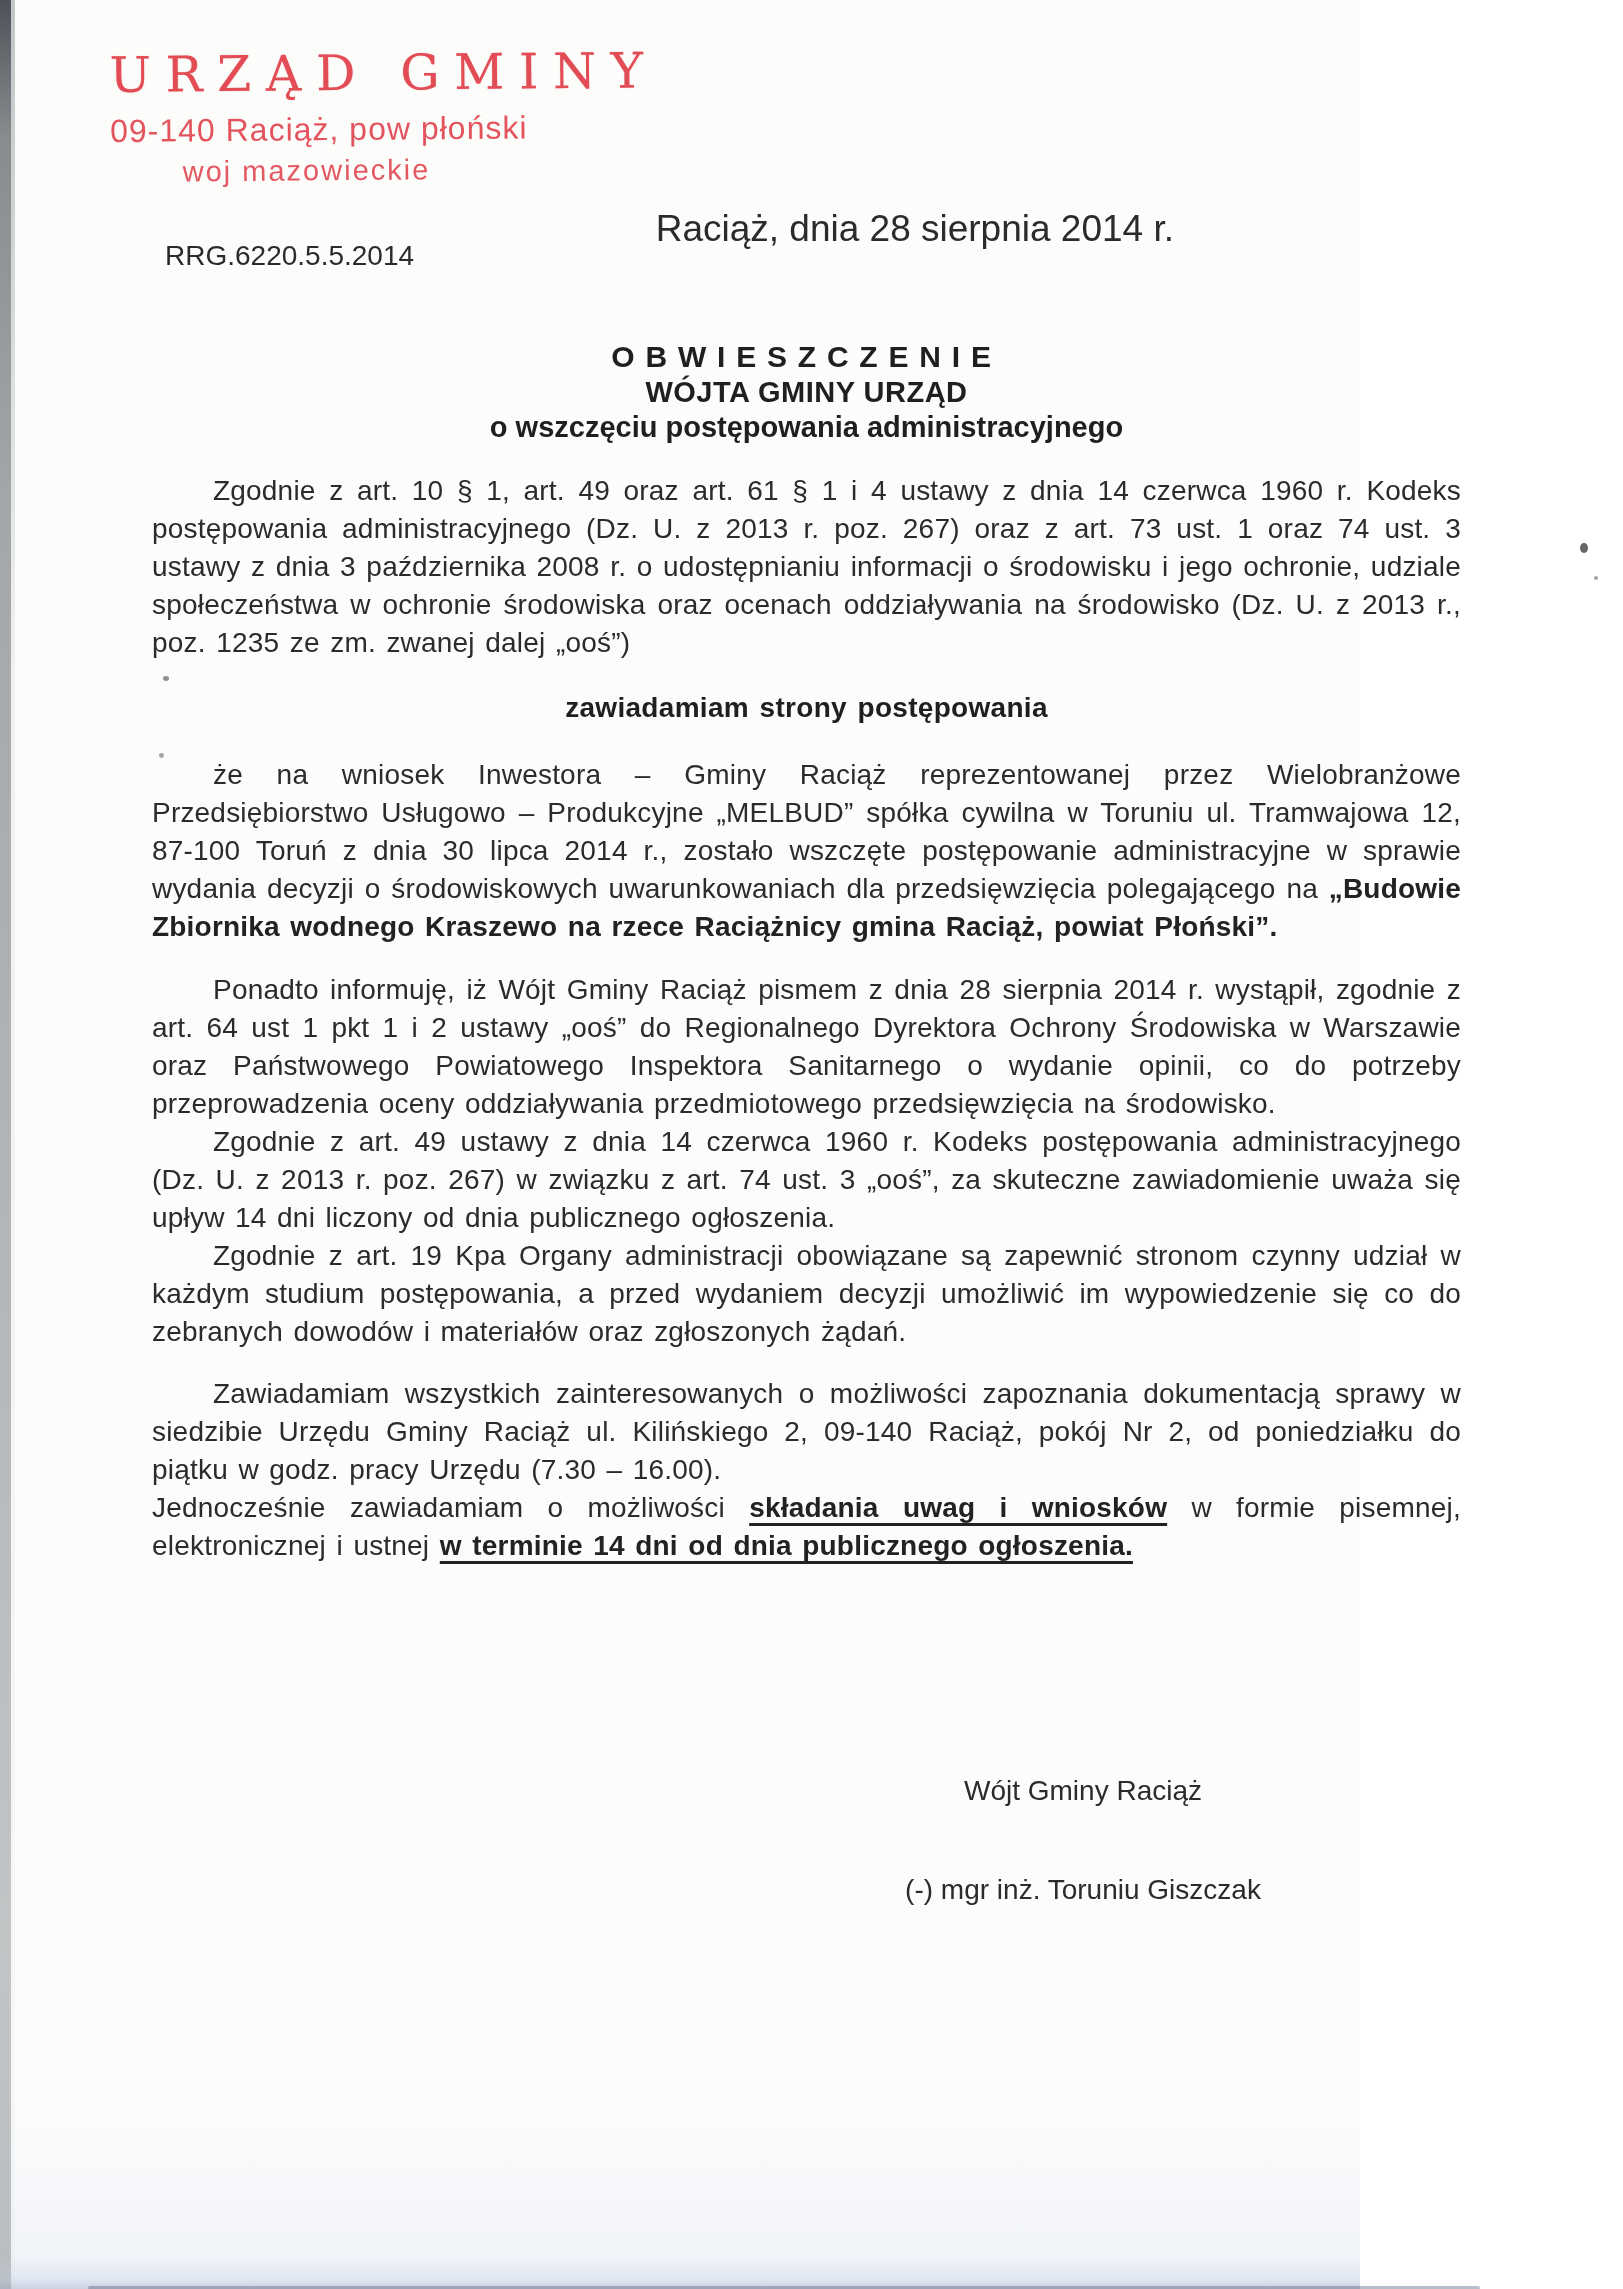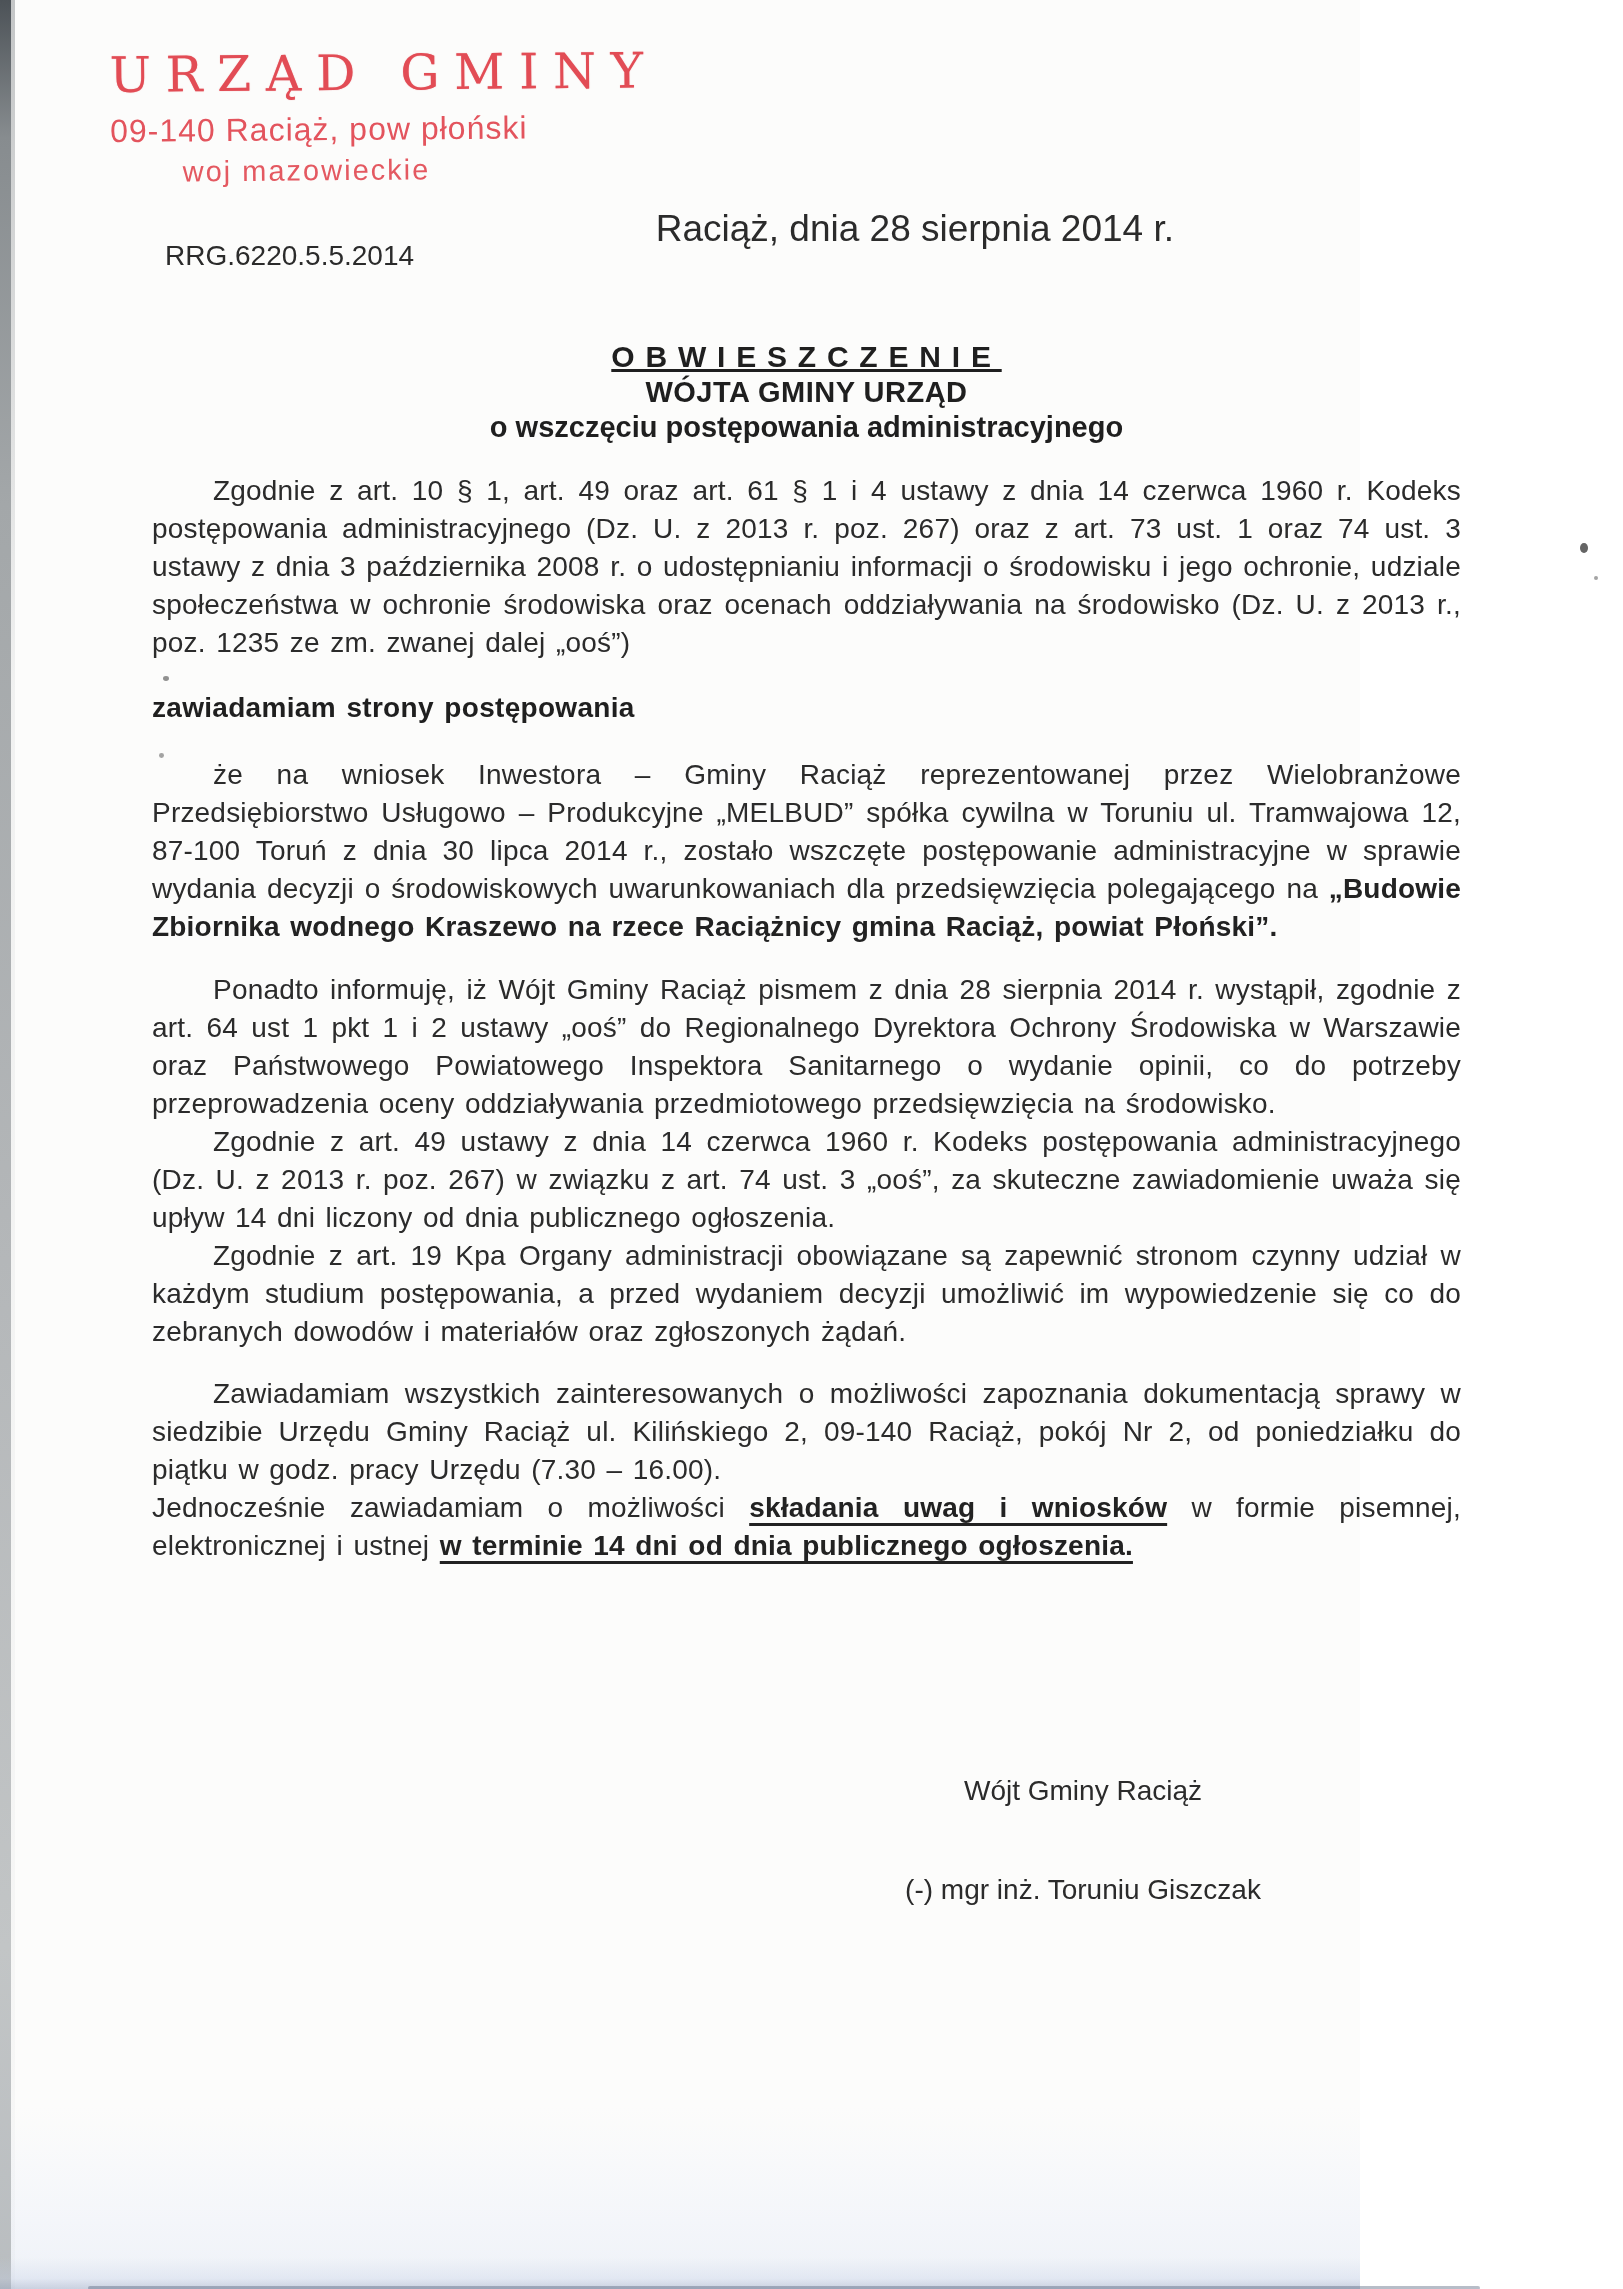--- a/index.html
+++ b/index.html
@@ -67,35 +67,35 @@
   }
   .ref-line {
     position: absolute; top: 240px; left: 165px;
     font-size: 28px; white-space: nowrap;
   }
 
   .title-block {
     position: absolute; top: 339px; left: 152px; width: 1309px;
     text-align: center; color: #1f1f1f;
   }
-  .title-block .t1 { font-size: 30px; font-weight: bold; letter-spacing: 10.8px; line-height: 36px; text-decoration: underline; }
+  .title-block .t1 { font-size: 30px; font-weight: bold; letter-spacing: 10.8px; line-height: 36px; }
   .title-block .t2 { font-size: 29px; font-weight: bold; line-height: 35px; letter-spacing: 0.5px; }
   .title-block .t3 { font-size: 29px; font-weight: bold; line-height: 35px; }
 
   .content {
     position: absolute; top: 472px; left: 152px; width: 1309px;
     font-size: 28px; line-height: 38px;
     text-align: justify;
     letter-spacing: 0.2px; word-spacing: 2.5px;
   }
   .content p { margin: 0; }
   .content p.indent { text-indent: 61px; }
   .content p.gap-before { margin-top: 24.5px; }
   .subheading {
-    display: block; text-align: left; font-weight: bold;
+    display: block; text-align: center; font-weight: bold;
     margin: 27.4px 0 29px 0; color: #1f1f1f;
     letter-spacing: 0.3px;
   }
   .b { font-weight: bold; color: #222; }
   .u {
     text-decoration: underline;
     text-decoration-thickness: 2.9px;
     text-underline-offset: 5.9px;
   }
 

